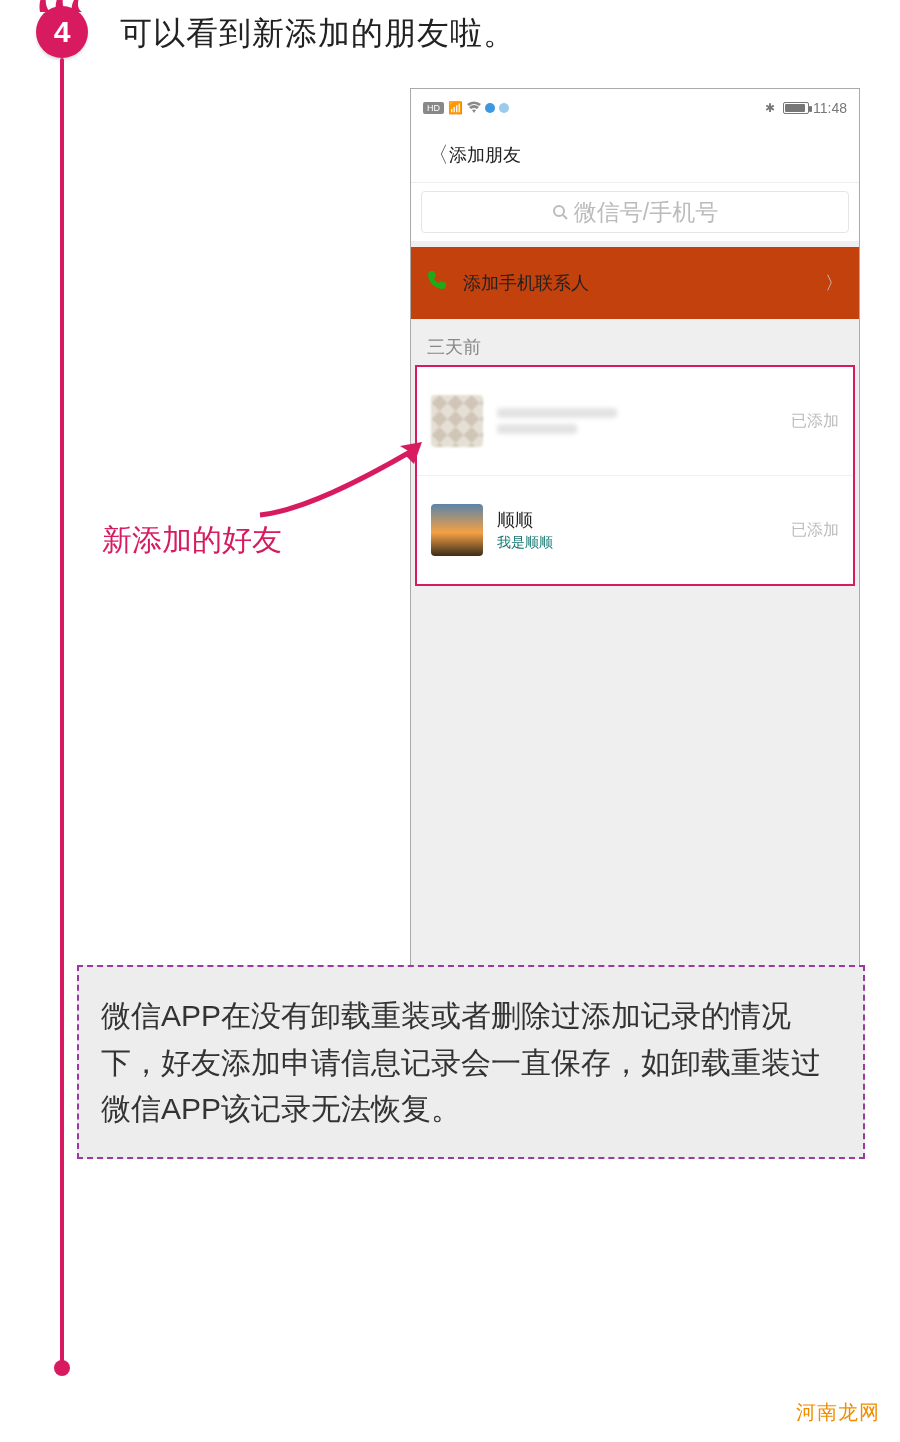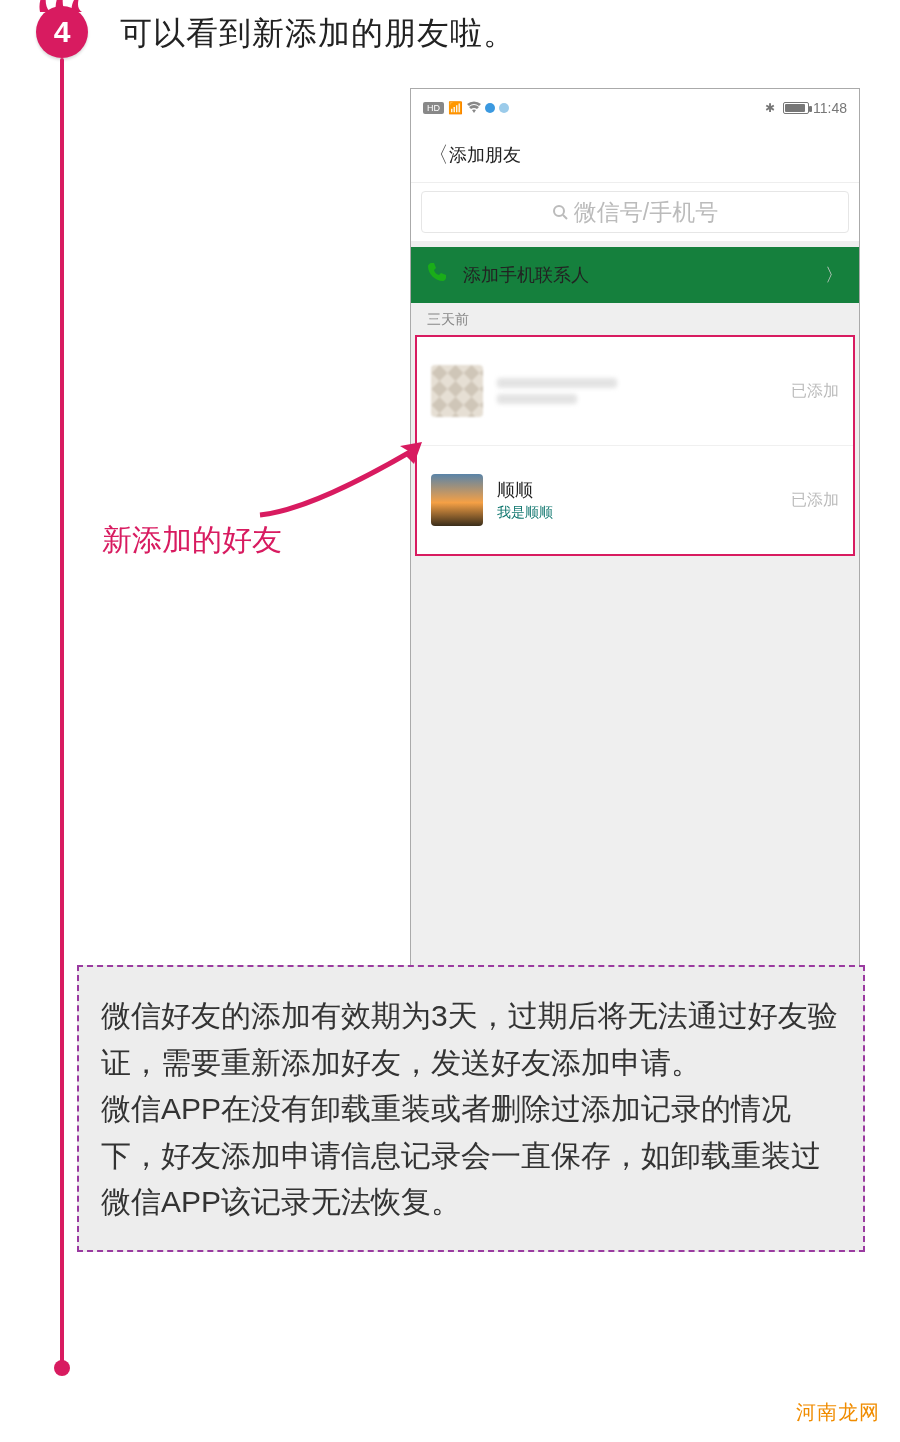--- a/index.html
+++ b/index.html
@@ -126,36 +126,37 @@
   .search-box {
     height: 42px;
     border: 1px solid #e6e6e6;
     border-radius: 4px;
     display:flex; align-items:center; justify-content:center;
     color:#bbb; font-size:23px; gap:6px;
     background:#fff;
   }
 
   .add-contacts-row {
-    height: 56px;
-    background:#15803d;
+    height: 72px;
+    background:#c2410c;
     display:flex; align-items:center;
     padding:0 16px;
     margin-top:6px;
     cursor:pointer;
   }
   .phone-icon { color:#1aad19; font-size:22px; margin-right:16px; }
   .add-contacts-row .label { font-size:18px; color:#222; flex:1; }
   .chevron { color:#ccc; font-size:18px; }
 
   .section-header {
     padding: 8px 16px 6px;
-    font-size: 14px;
+    font-size: 18px;
     color:#888;
     background:#efefef;
+    margin-top:8px;
   }
 
   .friend-list {
     border: 2px solid #d81b60;
     margin: 0 4px 4px;
     background:#fff;
   }
   .friend-row {
     display:flex; align-items:center;
     padding: 28px 14px;
@@ -320,17 +321,16 @@
 
 <div class="arrow-wrap">
   <svg viewBox="0 0 190 80">
     <path d="M10 75 Q 60 70 160 12" stroke="#d81b60" stroke-width="5" fill="none"></path>
     <path d="M160 12 L150 6 L172 2 L164 24 L156 16 Z" fill="#d81b60"></path>
   </svg>
 </div>
 <div class="callout">新添加的好友</div>
 
 <div class="note-box">
-  <div>微信好友的添加有效期为3天，过期后将无法通过好友验证，需要重新添加好友，发送好友添加申请。</div>
   <div>微信APP在没有卸载重装或者删除过添加记录的情况下，好友添加申请信息记录会一直保存，如卸载重装过微信APP该记录无法恢复。</div>
 </div>
 
 <div class="watermark">河南龙网</div>
 
 </body></html>

